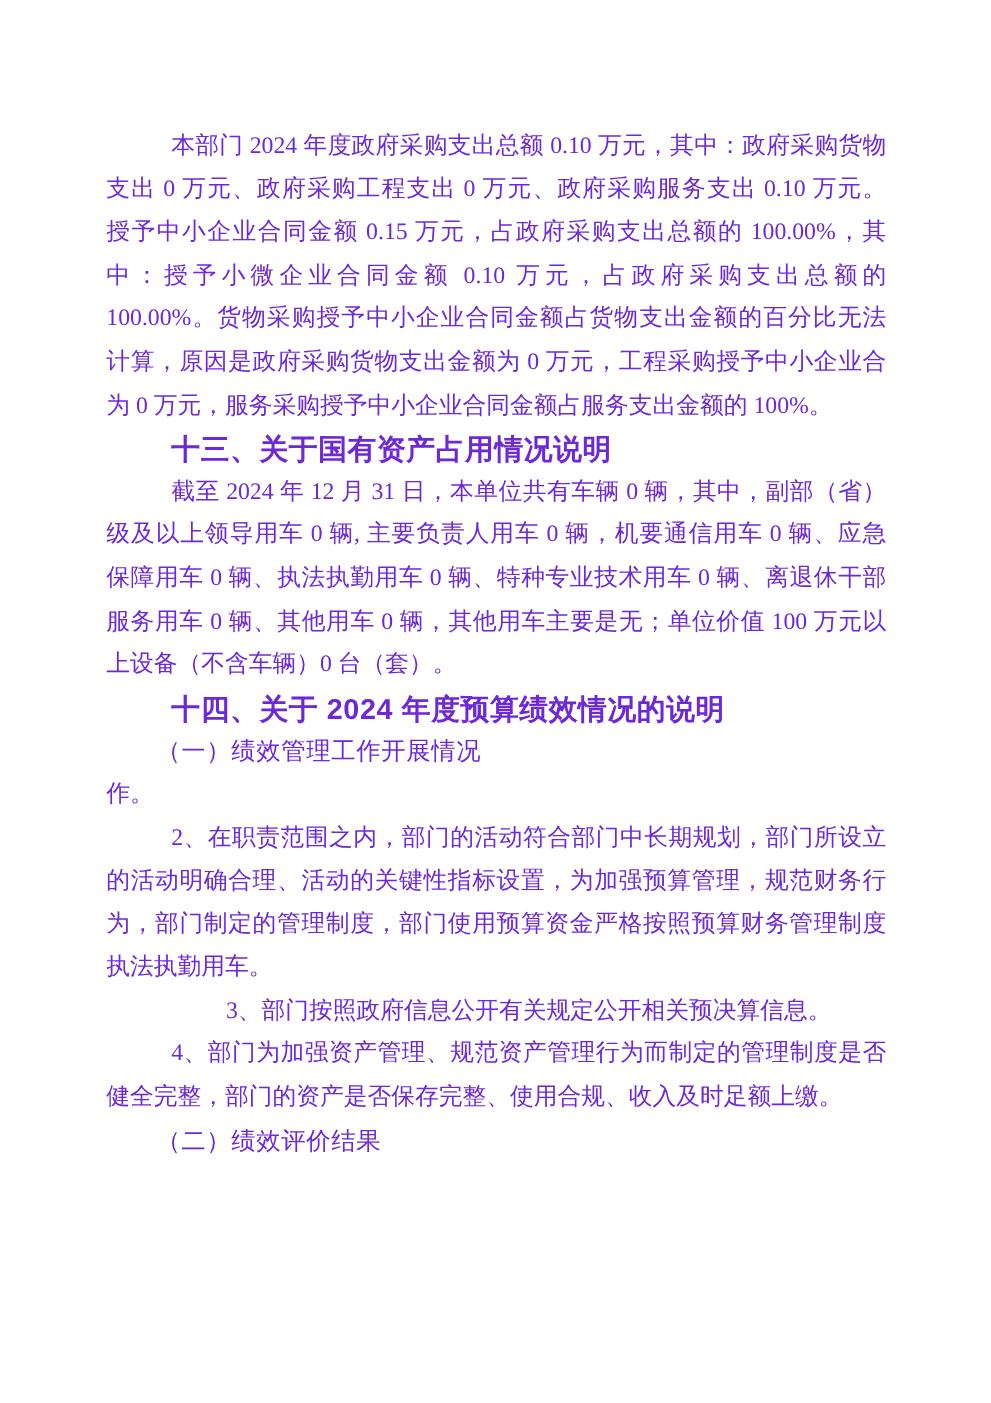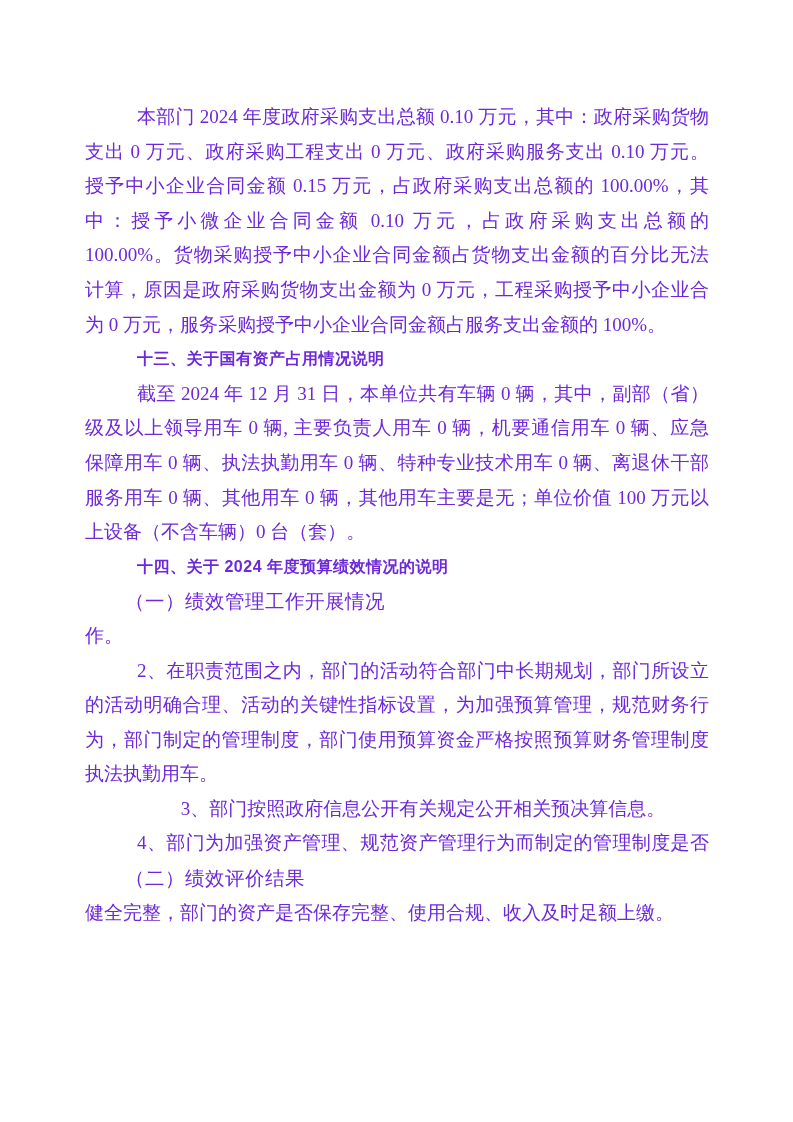--- a/index.html
+++ b/index.html
@@ -26,21 +26,21 @@
     overflow: hidden;
   }
   .just {
     text-align: justify;
     text-align-last: justify;
   }
   .indent { padding-left: 52px; text-align: center; }
   .h1 {
     font-family: "Liberation Sans", sans-serif;
     font-weight: 700;
-    font-size: 16px;
+    font-size: 23px;
     padding-left: 52px;
     letter-spacing: 0.5px;
   }
   .h2 {
     font-family: "Liberation Sans", sans-serif;
     font-weight: 400;
     font-size: 19.5px;
     padding-left: 40px;
     letter-spacing: 0.5px;
   }
@@ -65,16 +65,16 @@
     <div class="ln">上设备（不含车辆）0 台（套）。</div>
     <div class="ln h1">十四、关于 2024 年度预算绩效情况的说明</div>
     <div class="ln h2">（一）绩效管理工作开展情况</div>
     <div class="ln">作。</div>
     <div class="ln indent just">2、在职责范围之内，部门的活动符合部门中长期规划，部门所设立</div>
     <div class="ln just">的活动明确合理、活动的关键性指标设置，为加强预算管理，规范财务行</div>
     <div class="ln just">为，部门制定的管理制度，部门使用预算资金严格按照预算财务管理制度</div>
     <div class="ln">执法执勤用车。</div>
     <div class="ln indent">3、部门按照政府信息公开有关规定公开相关预决算信息。</div>
     <div class="ln indent just">4、部门为加强资产管理、规范资产管理行为而制定的管理制度是否</div>
+    <div class="ln">健全完整，部门的资产是否保存完整、使用合规、收入及时足额上缴。</div>
     <div class="ln h2">（二）绩效评价结果</div>
-    <div class="ln">健全完整，部门的资产是否保存完整、使用合规、收入及时足额上缴。</div>
   </div>
 </div>
 
 </body></html>

